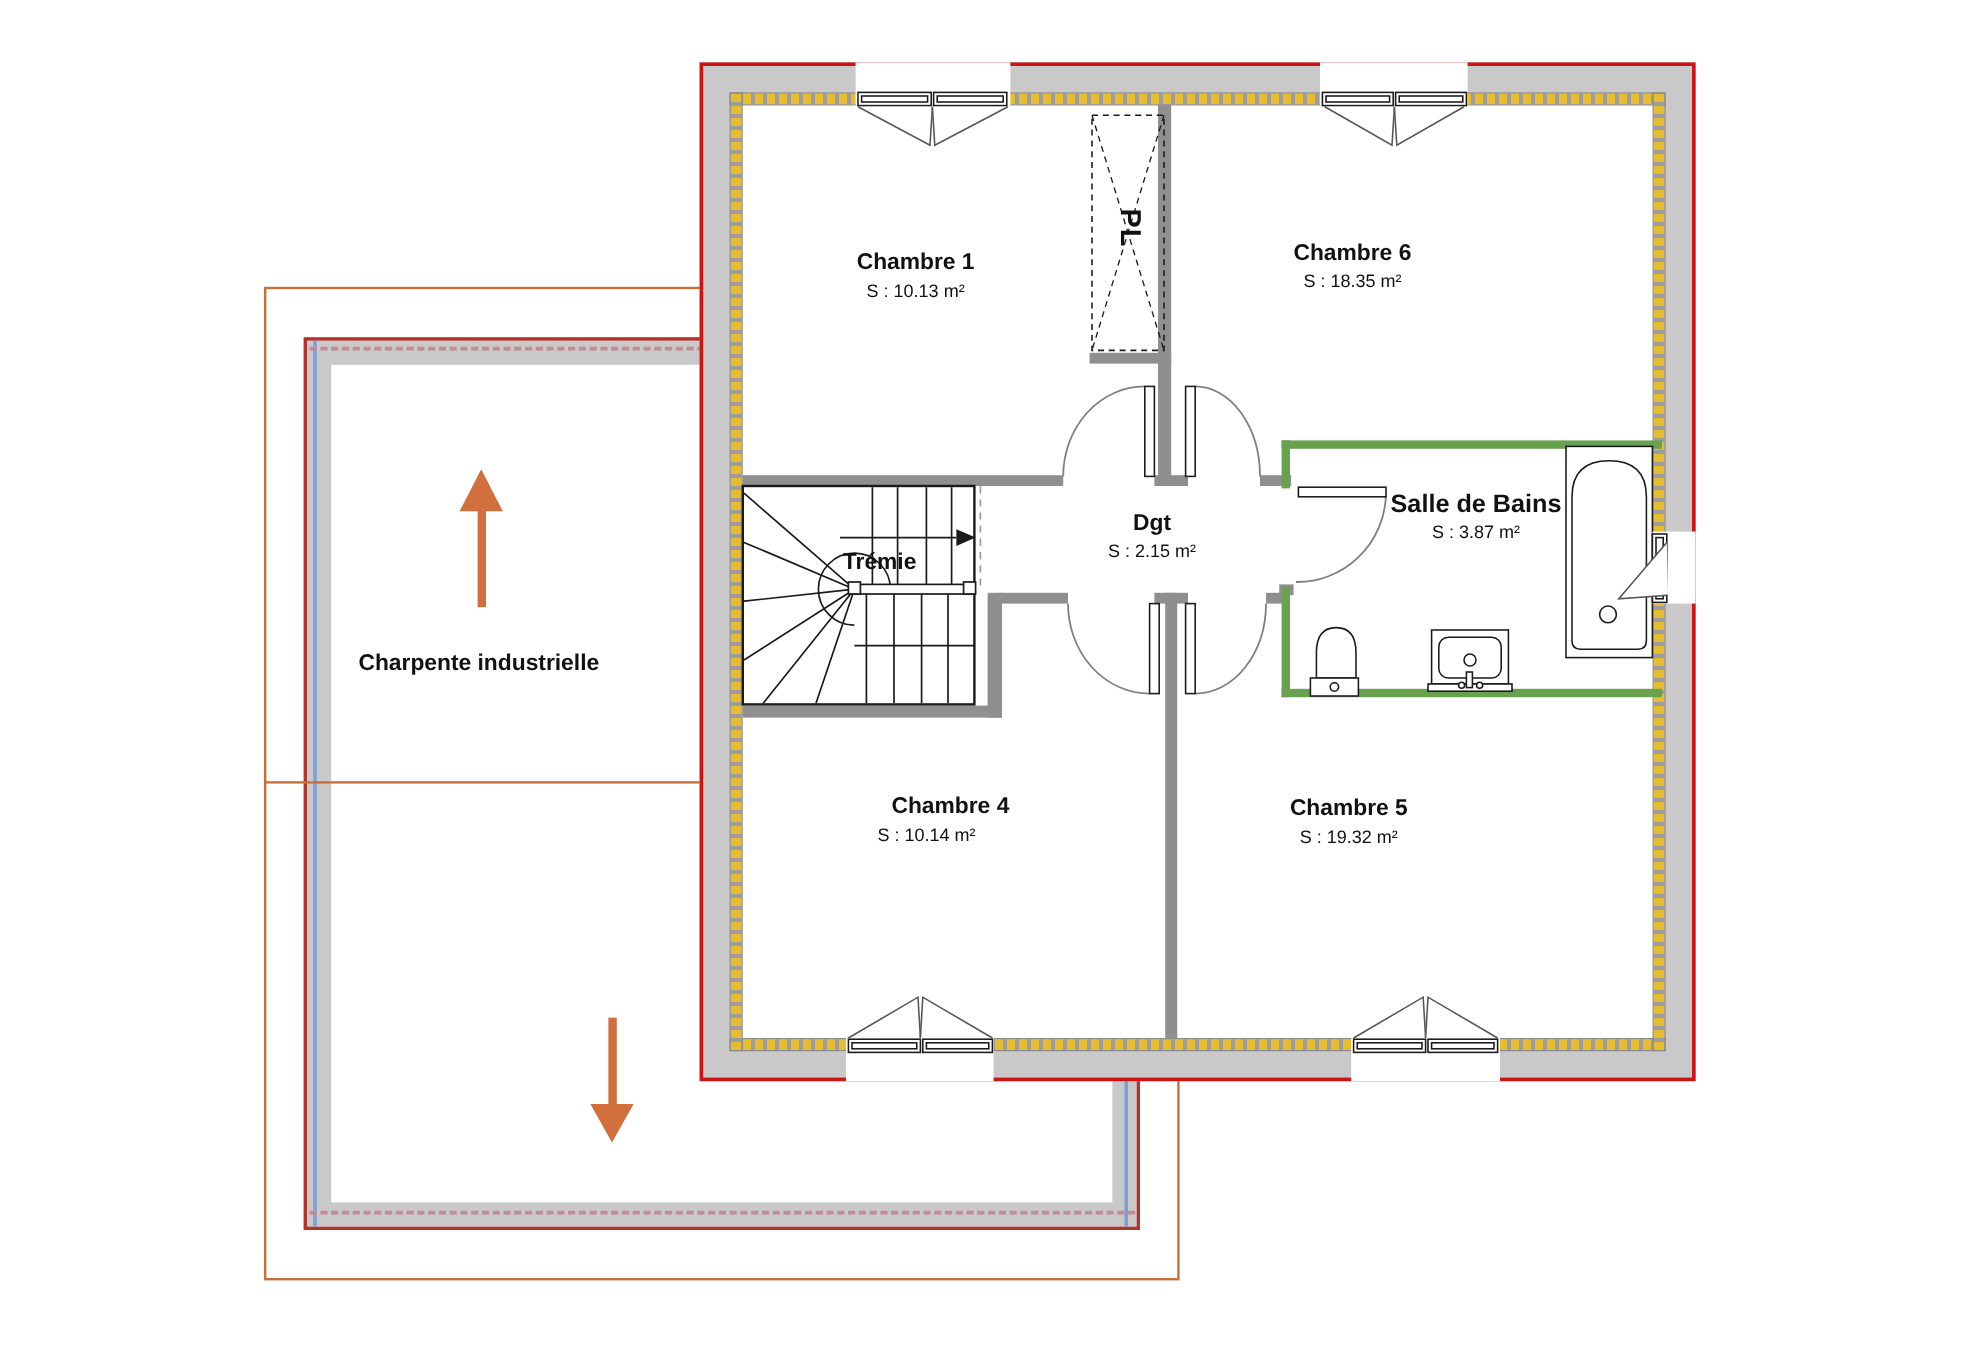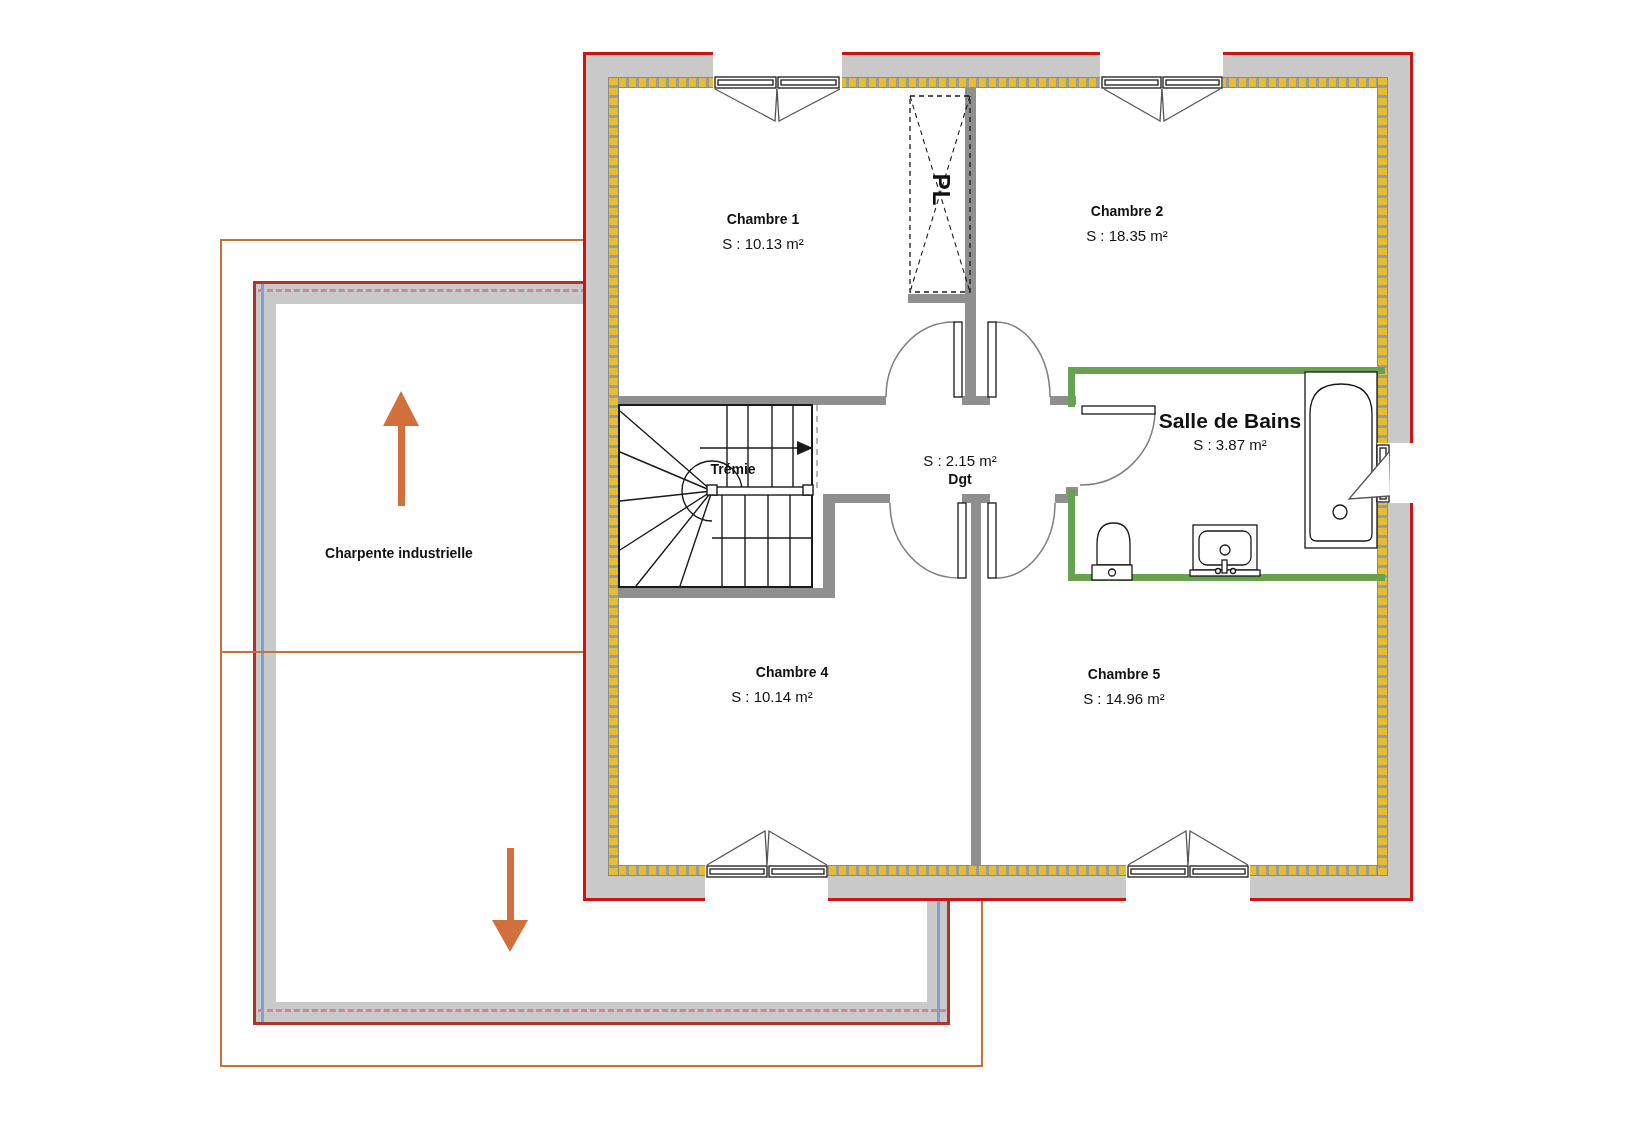--- a/index.html
+++ b/index.html
@@ -14,21 +14,21 @@
   .dash-rose{border-top:3px dashed #c48a96;height:0;}
   .roof-divider{left:220px;top:651px;width:363px;height:0;border-top:2px solid #c87137;}
   
   .building{left:583px;top:52px;width:830px;height:849px;background:#c9c9c9;
             border:3px solid #cc1414;box-sizing:border-box;}
   .b-interior{position:absolute;left:33px;top:33px;right:33px;bottom:33px;background:#fff;}
   .ystrip{position:absolute;box-sizing:border-box;border:1px solid #8a8a8a;}
   .ystrip.h{background:repeating-linear-gradient(90deg,#e6bd30 0 7px,#9c9c9c 7px 10px);height:11px;left:22px;right:22px;}
   .ystrip.v{background:repeating-linear-gradient(180deg,#e6bd30 0 7px,#9c9c9c 7px 10px);width:11px;top:22px;bottom:22px;}
   
-  .lbl{position:absolute;transform:translate(-50%,-50%);font-weight:bold;font-size:14px;
+  .lbl{position:absolute;transform:translate(-50%,-50%);font-weight:bold;font-size:19px;
        color:#111;white-space:nowrap;line-height:1;}
   .lbl.sub{font-weight:normal;font-size:15px;}
   .lbl.big{font-size:21px;}
   .lbl.pl{font-size:24px;transform:translate(-50%,-50%) rotate(90deg);letter-spacing:1px;}
   svg{position:absolute;left:0;top:0;}
 </style>
 </head>
 <body>
 
 <div id="canvas">
@@ -185,32 +185,32 @@
       <rect x="398" y="424" width="7" height="82"></rect>
       <polygon points="401,391 383,426 419,426"></polygon>
       <rect x="507" y="848" width="7" height="74"></rect>
       <polygon points="510,952 492,920 528,920"></polygon>
     </g>
   </svg>
 
   <div class="lbl" style="left:763px;top:219px;">Chambre 1</div>
   <div class="lbl sub" style="left:763px;top:243px;">S : 10.13 m²</div>
 
-  <div class="lbl" style="left:1127px;top:211px;">Chambre 2</div>
+  <div class="lbl" style="left:1127px;top:211px;">Chambre 6</div>
   <div class="lbl sub" style="left:1127px;top:235px;">S : 18.35 m²</div>
 
   <div class="lbl" style="left:772px;top:672px;margin-left:20px;">Chambre 4</div>
   <div class="lbl sub" style="left:772px;top:696px;">S : 10.14 m²</div>
 
   <div class="lbl" style="left:1124px;top:674px;">Chambre 5</div>
-  <div class="lbl sub" style="left:1124px;top:698px;">S : 14.96 m²</div>
+  <div class="lbl sub" style="left:1124px;top:698px;">S : 19.32 m²</div>
 
   <div class="lbl big" style="left:1230px;top:420px;">Salle de Bains</div>
   <div class="lbl sub" style="left:1230px;top:444px;">S : 3.87 m²</div>
 
-  <div class="lbl" style="left:960px;top:436px;margin-top:43px;">Dgt</div>
+  <div class="lbl" style="left:960px;top:436px;">Dgt</div>
   <div class="lbl sub" style="left:960px;top:460px;text-align:center;">S : 2.15 m²</div>
 
   <div class="lbl" style="left:733px;top:469px;">Trémie</div>
   <div class="lbl pl" style="left:941px;top:190px;">PL</div>
   <div class="lbl" style="left:399px;top:553px;">Charpente industrielle</div>
 
 </div>
 
 </body></html>

